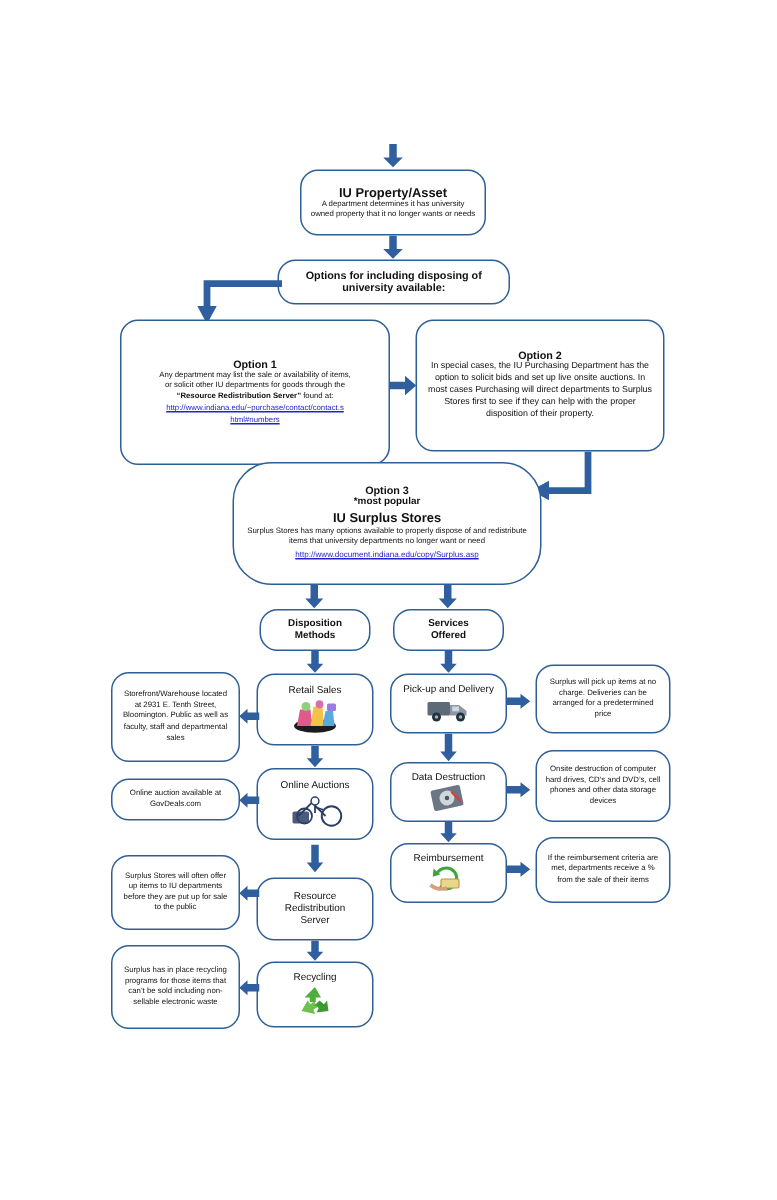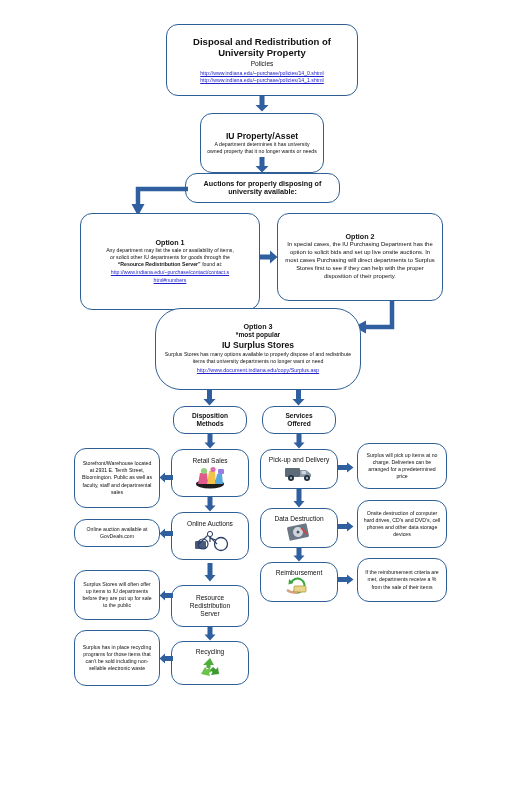--- a/index.html
+++ b/index.html
@@ -74,44 +74,36 @@
   .icon {
     display: block;
     margin-top: 1px;
   }
 </style>
 </head>
 <body>
 
 <div id="canvas">
 
-  <div class="box" style="left:166px; top:24px; width:192px; height:72px;">
-    <div class="title-lg">Disposal and Redistribution of University Property</div>
-    <div class="lbl-sm" style="margin-top:2px;">Policies</div>
-    <div style="margin-top:2px;">
-      <a class="link" href="#">http://www.indiana.edu/~purchase/policies/14_0.shtml</a>
-      <a class="link" href="#">http://www.indiana.edu/~purchase/policies/14_1.shtml</a>
-    </div>
-  </div>
 
   <svg class="arrow" style="left:255px; top:96px;" width="14" height="16" viewBox="0 0 14 16">
     <path d="M4.5 0 H9.5 V9 H13.5 L7 15.5 L0.5 9 H4.5 Z" fill="#2f5f9e"></path>
   </svg>
 
-  <div class="box" style="left:200px; top:113px; width:124px; height:60px;">
+  <div class="box" style="left:200px; top:113px; width:124px; height:44px;">
     <div class="title-md">IU Property/Asset</div>
     <div class="body-xs" style="padding:0 3px;">A department determines it has university owned property that it no longer wants or needs</div>
   </div>
 
   <svg class="arrow" style="left:255px; top:157px;" width="14" height="16" viewBox="0 0 14 16">
     <path d="M4.5 0 H9.5 V9 H13.5 L7 15.5 L0.5 9 H4.5 Z" fill="#2f5f9e"></path>
   </svg>
 
   <div class="box" style="left:185px; top:173px; width:155px; height:30px;">
-    <div class="title-sm">Auctions for properly disposing of</div>
+    <div class="title-sm">Options for including disposing of</div>
     <div class="title-sm">university available:</div>
   </div>
 
   <svg class="arrow" style="left:130px; top:186px;" width="58" height="32" viewBox="0 0 58 32">
     <path d="M58 3 H8 V20" stroke="#2f5f9e" stroke-width="4.5" fill="none"></path>
     <path d="M1.5 18 H14.5 L8 30 Z" fill="#2f5f9e"></path>
   </svg>
 
   <div class="box" style="left:80px; top:213px; width:180px; height:97px; padding:4px 23px;">
     <div class="title-sm">Option 1</div>

